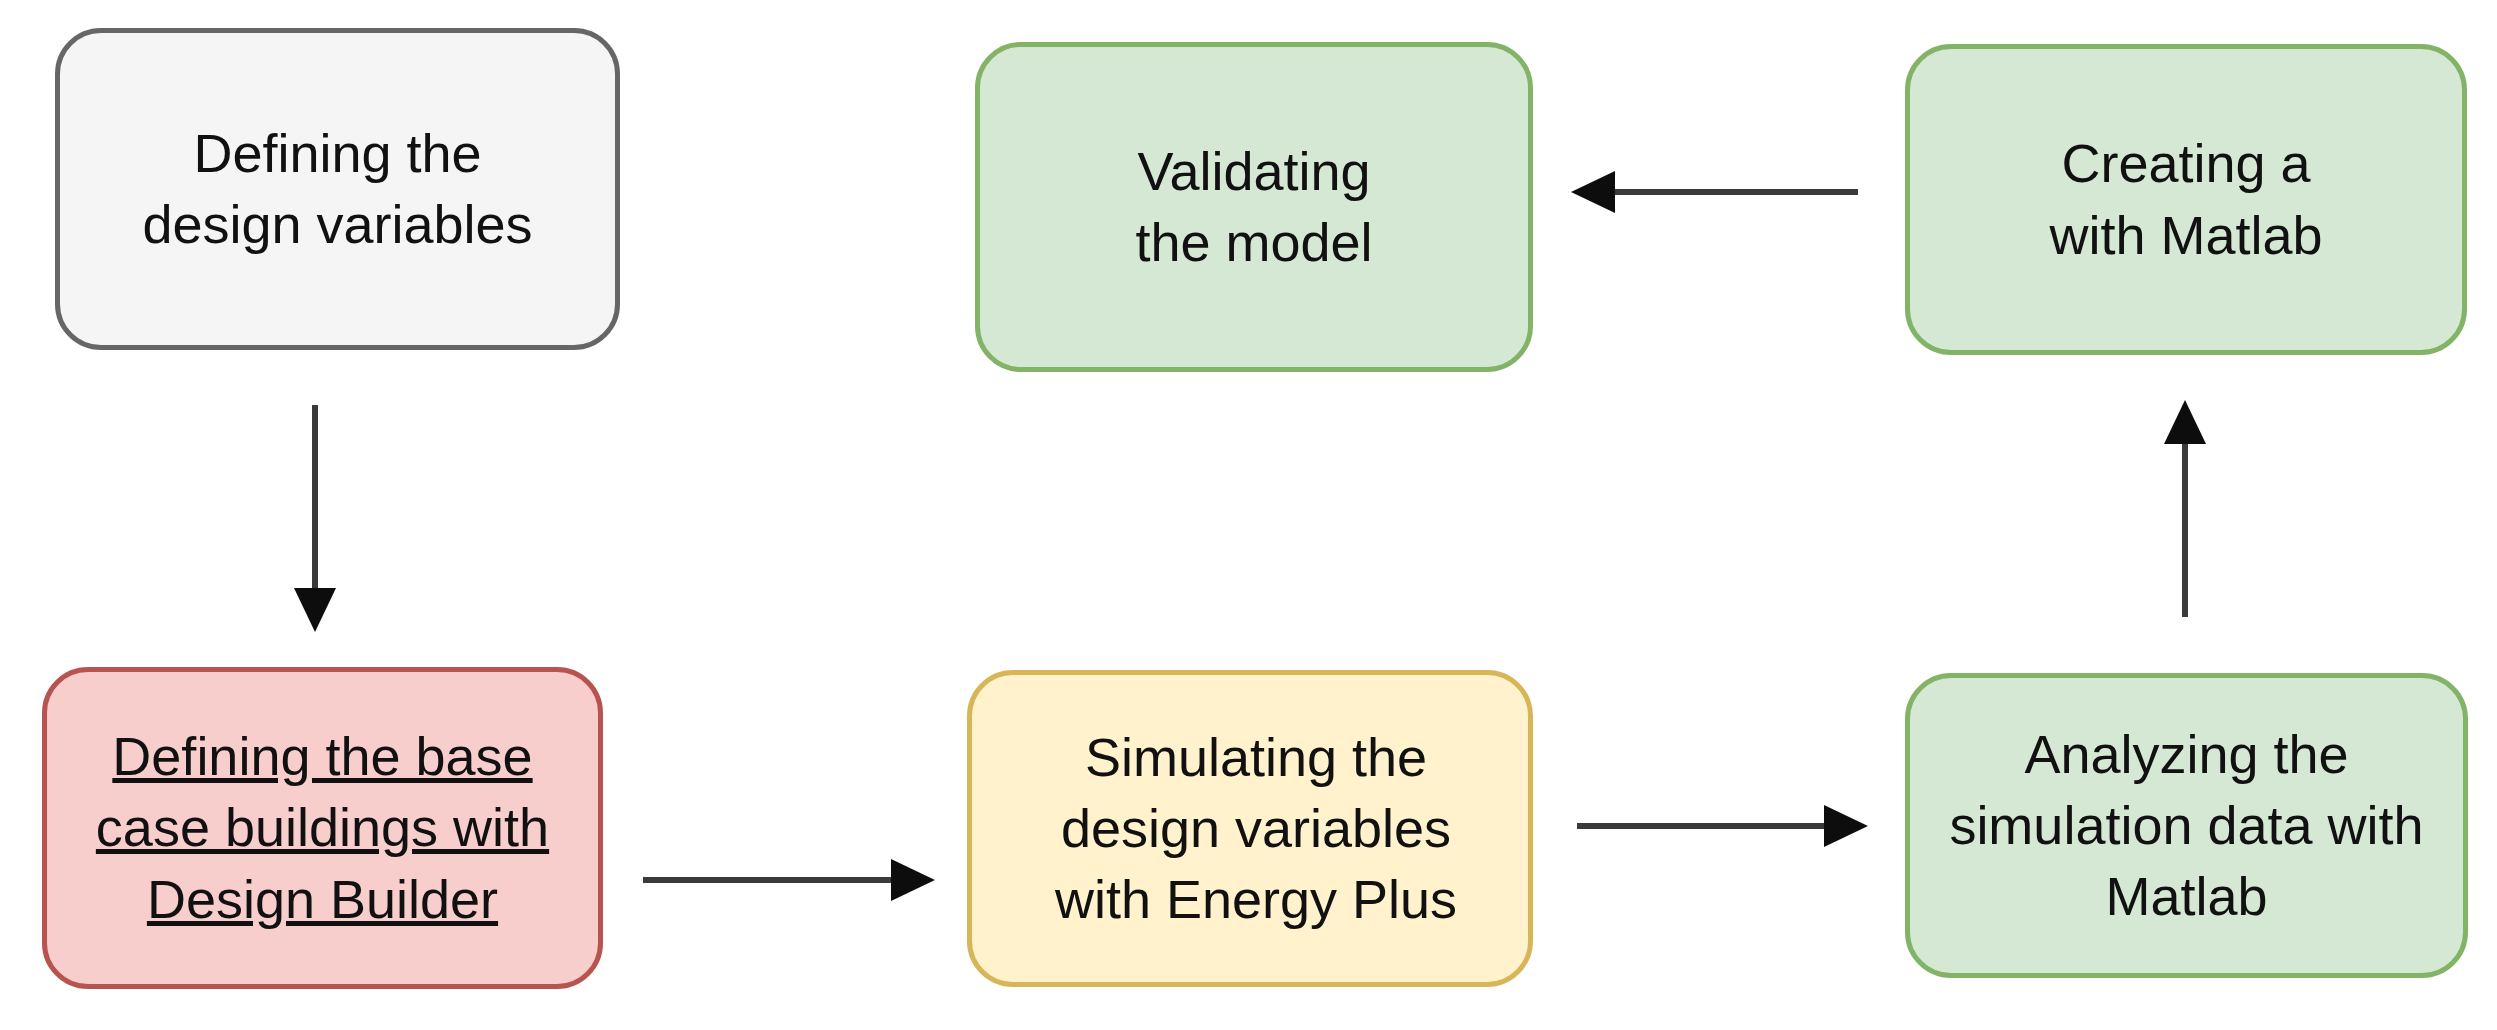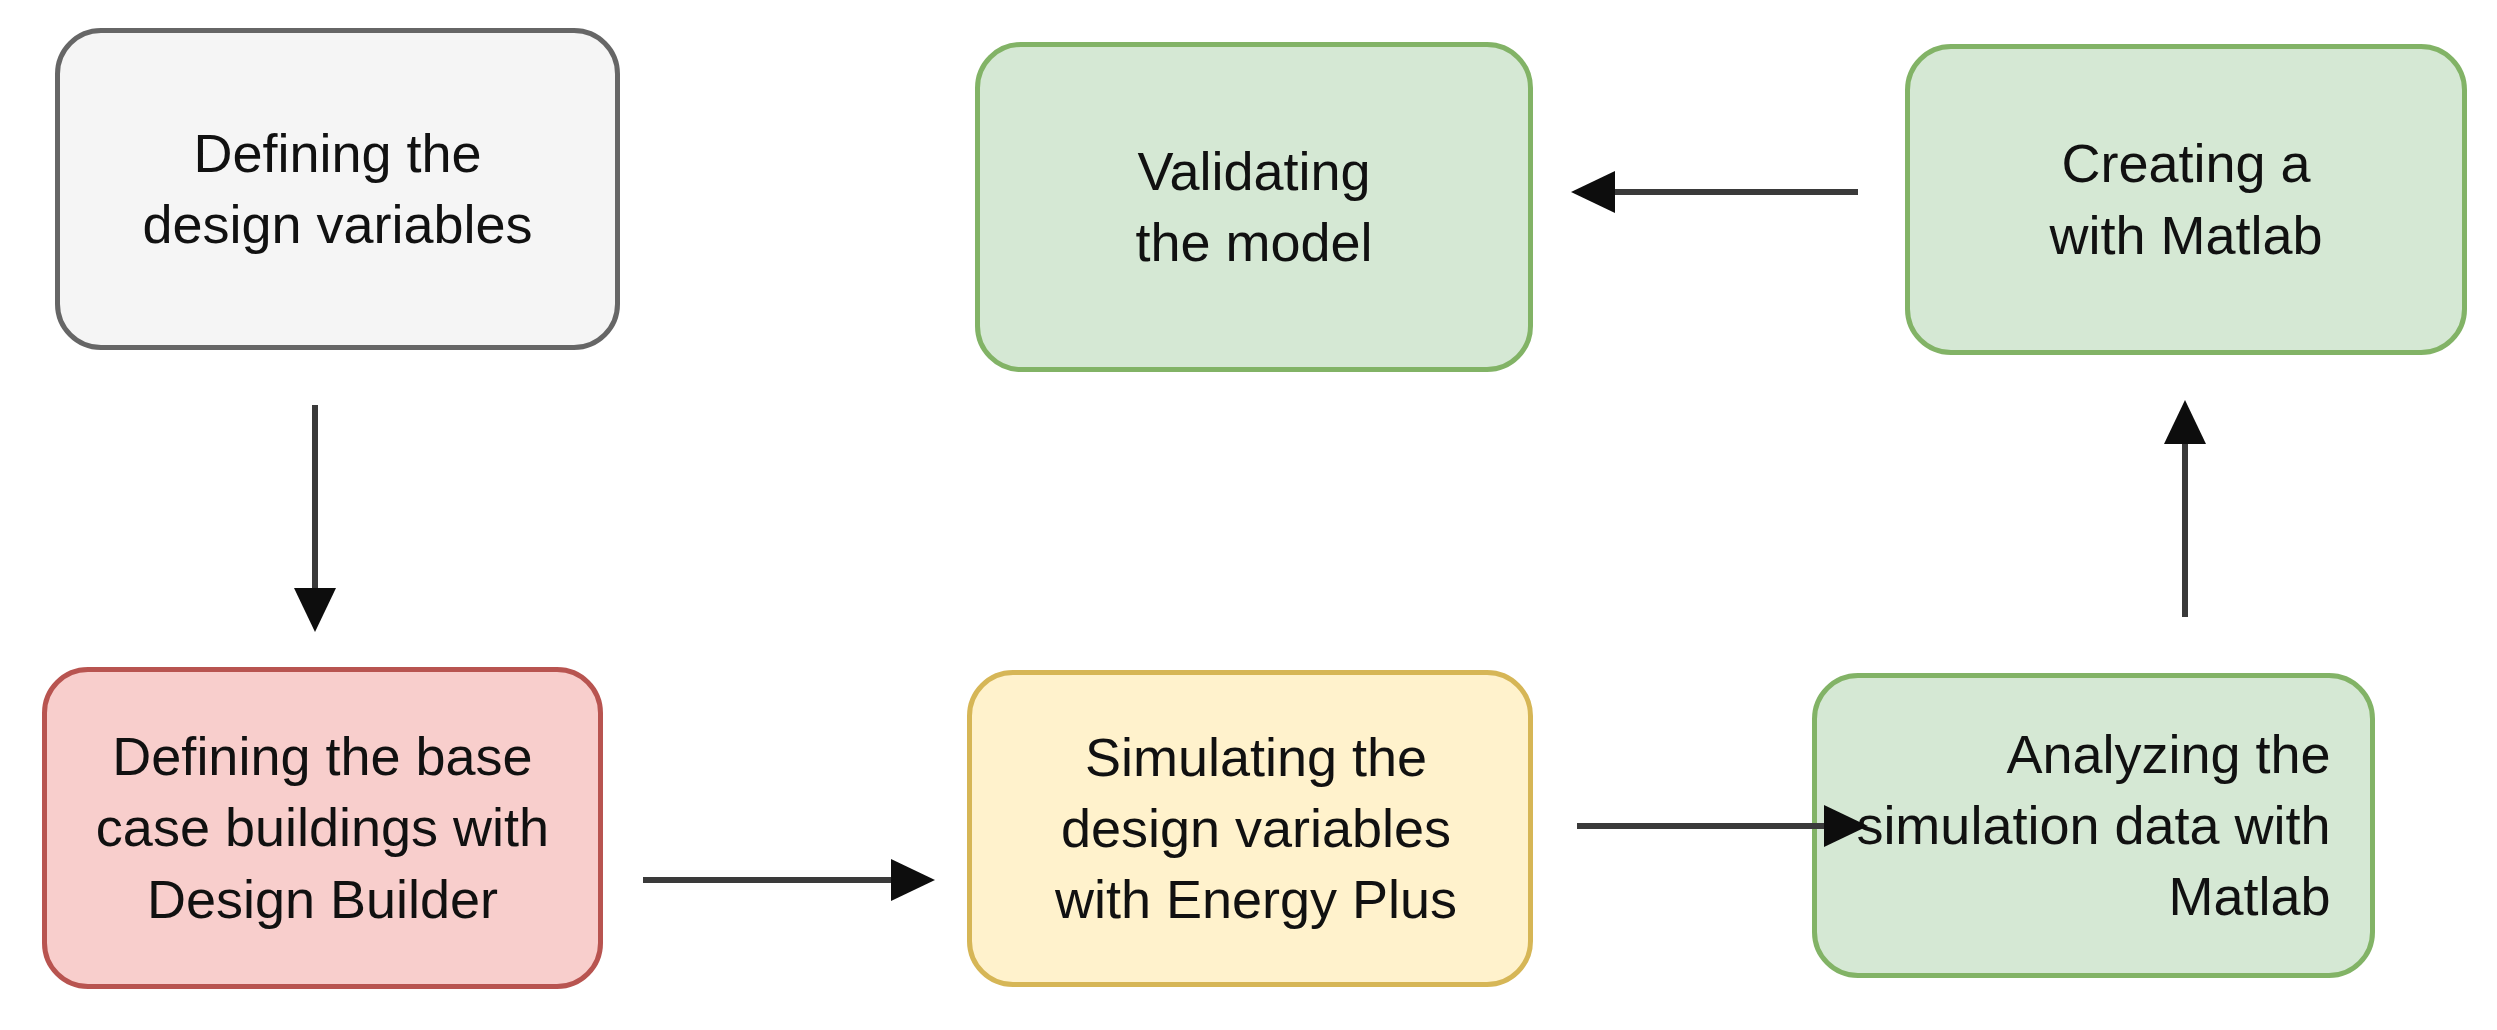--- a/index.html
+++ b/index.html
@@ -21,23 +21,23 @@
     align-items:center;
     justify-content:center;
     text-align:center;
     color:#111111;
     font-size:54px;
     line-height:1.32;
   }
   .node-label span{display:block;}
   
   #n0{left:55px;  top:28px;  width:565px; height:322px;}
-  #n1{left:42px;  top:667px; width:561px; height:322px;}
+  #n1{left:42px;  top:667px; width:561px; height:322px;text-decoration:underline;}
   #n2{left:967px; top:670px; width:566px; height:317px;}
-  #n3{left:1812px;top:673px; width:563px; height:305px;text-align:right;}
+  #n3{left:1905px;top:673px; width:563px; height:305px;}
   #n4{left:1905px;top:32px;  width:562px; height:311px;margin-top:12px;}
   #n5{left:975px; top:42px;  width:558px; height:330px;}
 
   
   .shaft{position:absolute;background:#3a3a3a;}
   .shaft.h{height:6px;}
   .shaft.v{width:6px;}
   .head{position:absolute;width:0;height:0;}
   .head.down{border-left:21px solid transparent;border-right:21px solid transparent;border-top:44px solid #0d0d0d;}
   .head.up{border-left:21px solid transparent;border-right:21px solid transparent;border-bottom:44px solid #0d0d0d;}

